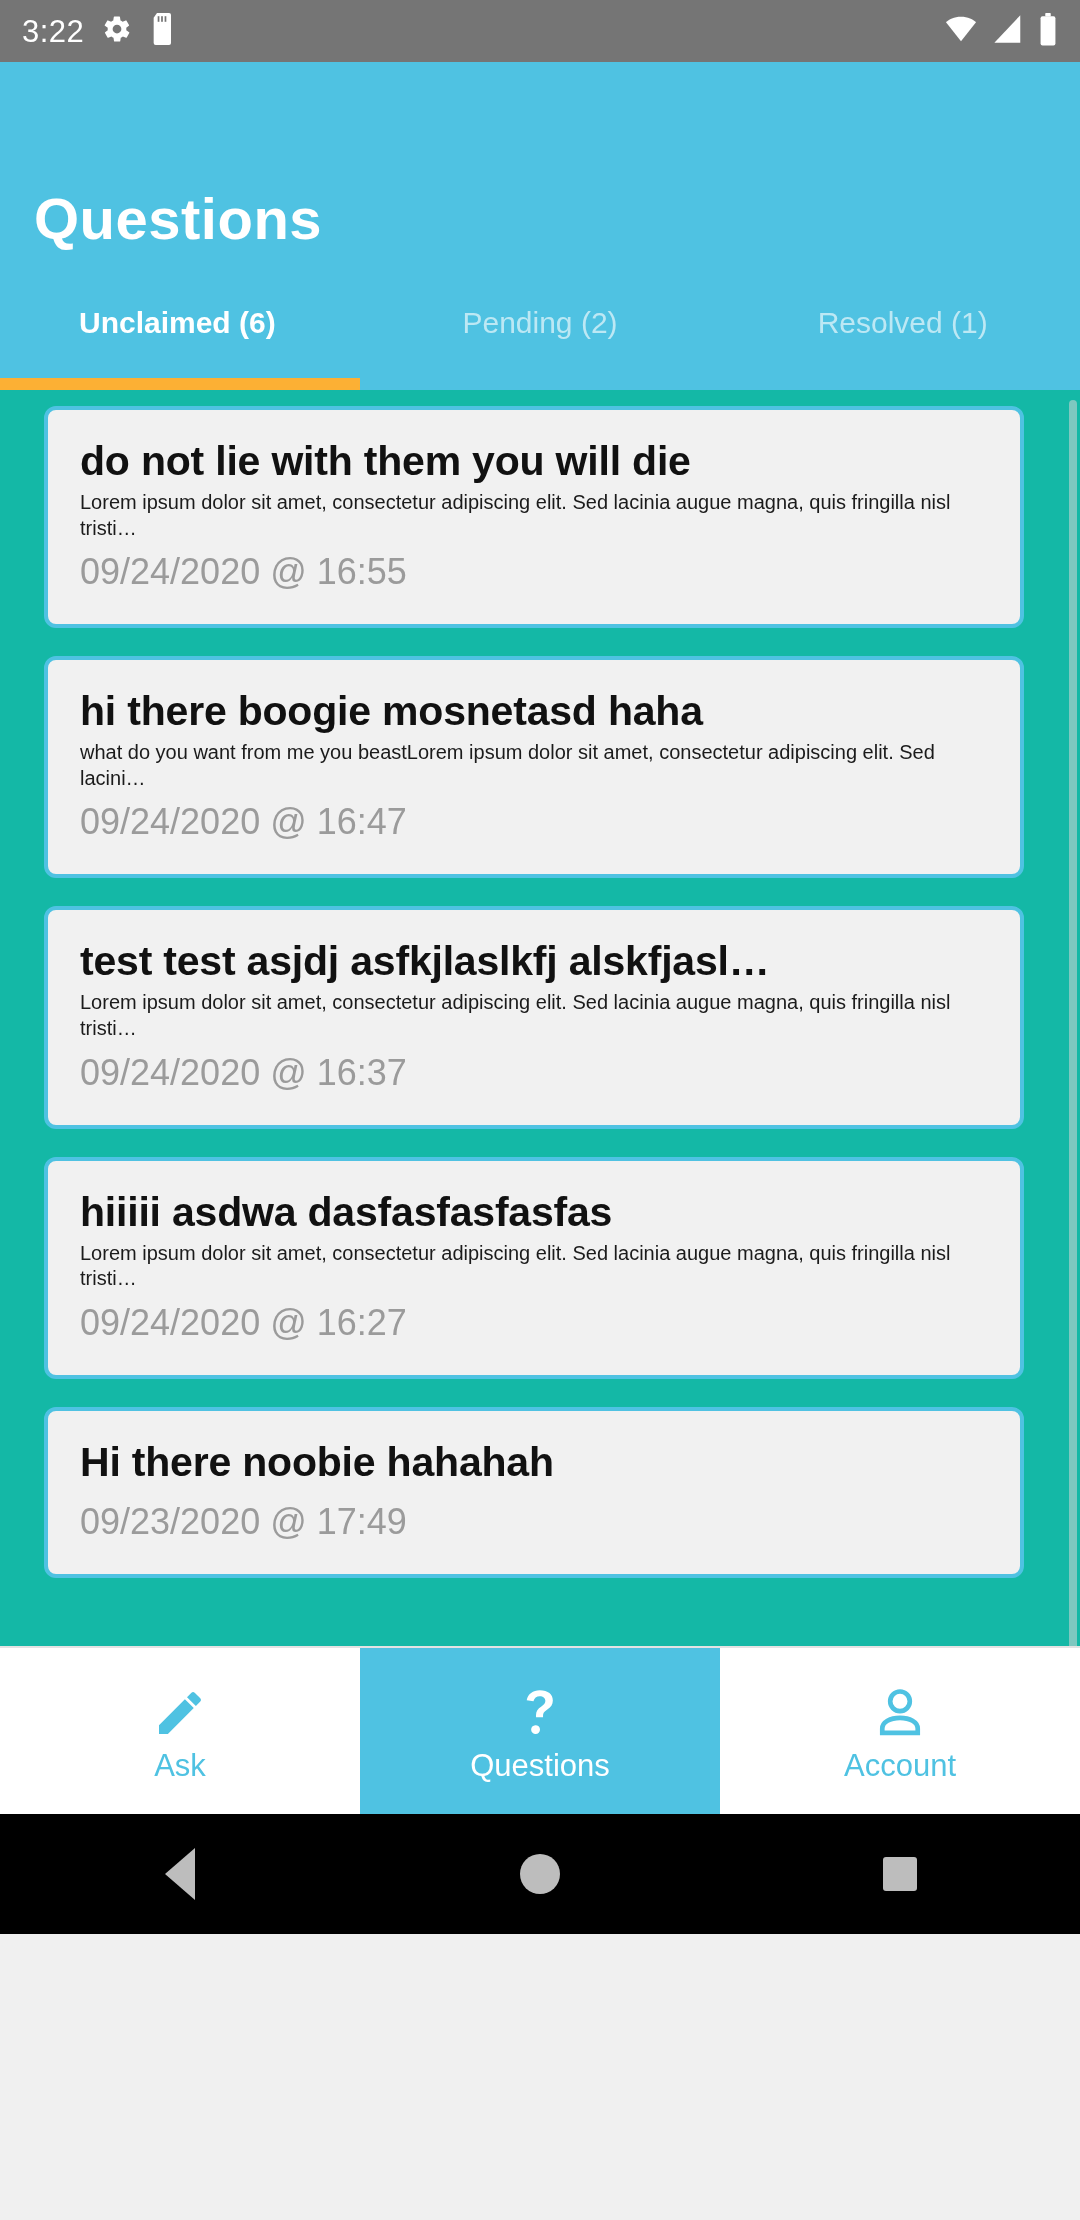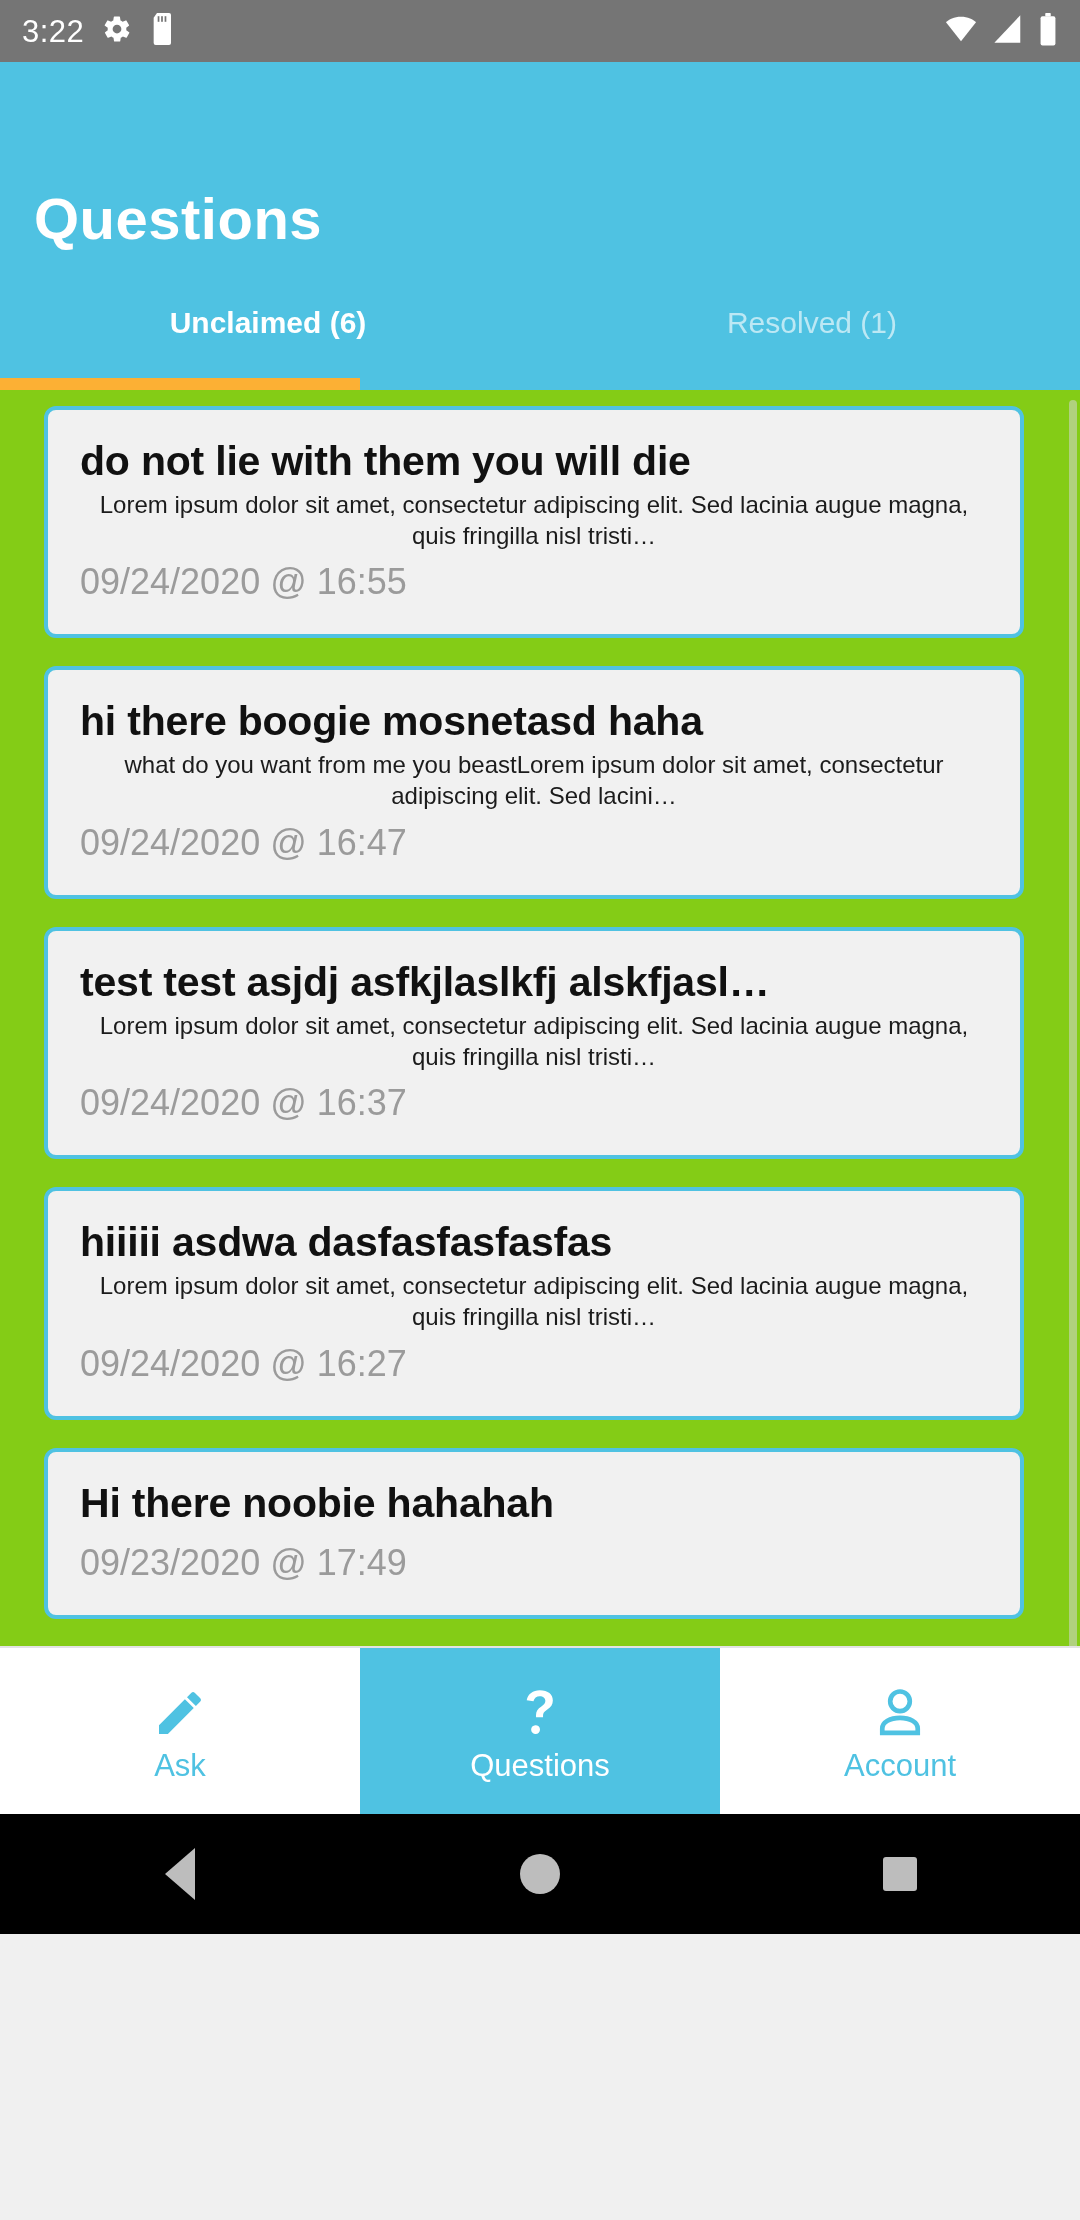--- a/index.html
+++ b/index.html
@@ -37,39 +37,39 @@
     color:rgba(255,255,255,0.62); position:relative; height:100%;
   }
   .tab.active { color:#ffffff; font-weight:bold; }
   .tab-underline {
     position:absolute; left:0; width:33.333%; bottom:0; height:12px;
     background:#fcb034;
   }
 
   
   .list {
-    position:relative; background:#84cc16; flex:1 1 auto;
+    position:relative; background:#14b8a6; flex:1 1 auto;
     padding:16px 12px 0 0; overflow:hidden;
   }
   .card {
     margin:0 44px 28px 44px;
     background:#f1f1f1;
     border:4px solid #4fc2e2;
     border-radius:12px;
     padding:26px 32px 30px 32px;
     overflow:hidden;
   }
   .card-title {
     font-size:41px; font-weight:bold; color:#111111;
     white-space:nowrap; overflow:hidden; line-height:1.22;
     letter-spacing:-0.2px;
   }
   .card-body {
-    font-size:24px; color:#1b1b1b; line-height:1.28; margin-top:4px;
-    max-height:2.6em; overflow:hidden;text-align:center;
+    font-size:20px; color:#1b1b1b; line-height:1.28; margin-top:4px;
+    max-height:2.6em; overflow:hidden;
   }
   .card-time {
     font-size:36px; color:#9b9b9b; margin-top:8px; line-height:1.25;
   }
   .card.compact .card-title { margin-bottom:12px; }
   .scrollbar {
     position:absolute; right:3px; top:10px; width:8px; height:1500px;
     background:#d6d6d6; border-radius:4px; opacity:.55;
   }
 
@@ -142,20 +142,23 @@
     </div>
   </div>
 
   <div class="appbar">
     <div class="appbar-title">Questions</div>
     <div class="tabs">
       <div class="tab active">
         <span>Unclaimed (6)</span>
       </div>
       <div class="tab">
+        <span>Pending (2)</span>
+      </div>
+      <div class="tab">
         <span>Resolved (1)</span>
       </div>
       <div class="tab-underline"></div>
     </div>
   </div>
 
   <div class="list">
 
     <div class="card">
       <div class="card-title">do not lie with them you will die</div>

